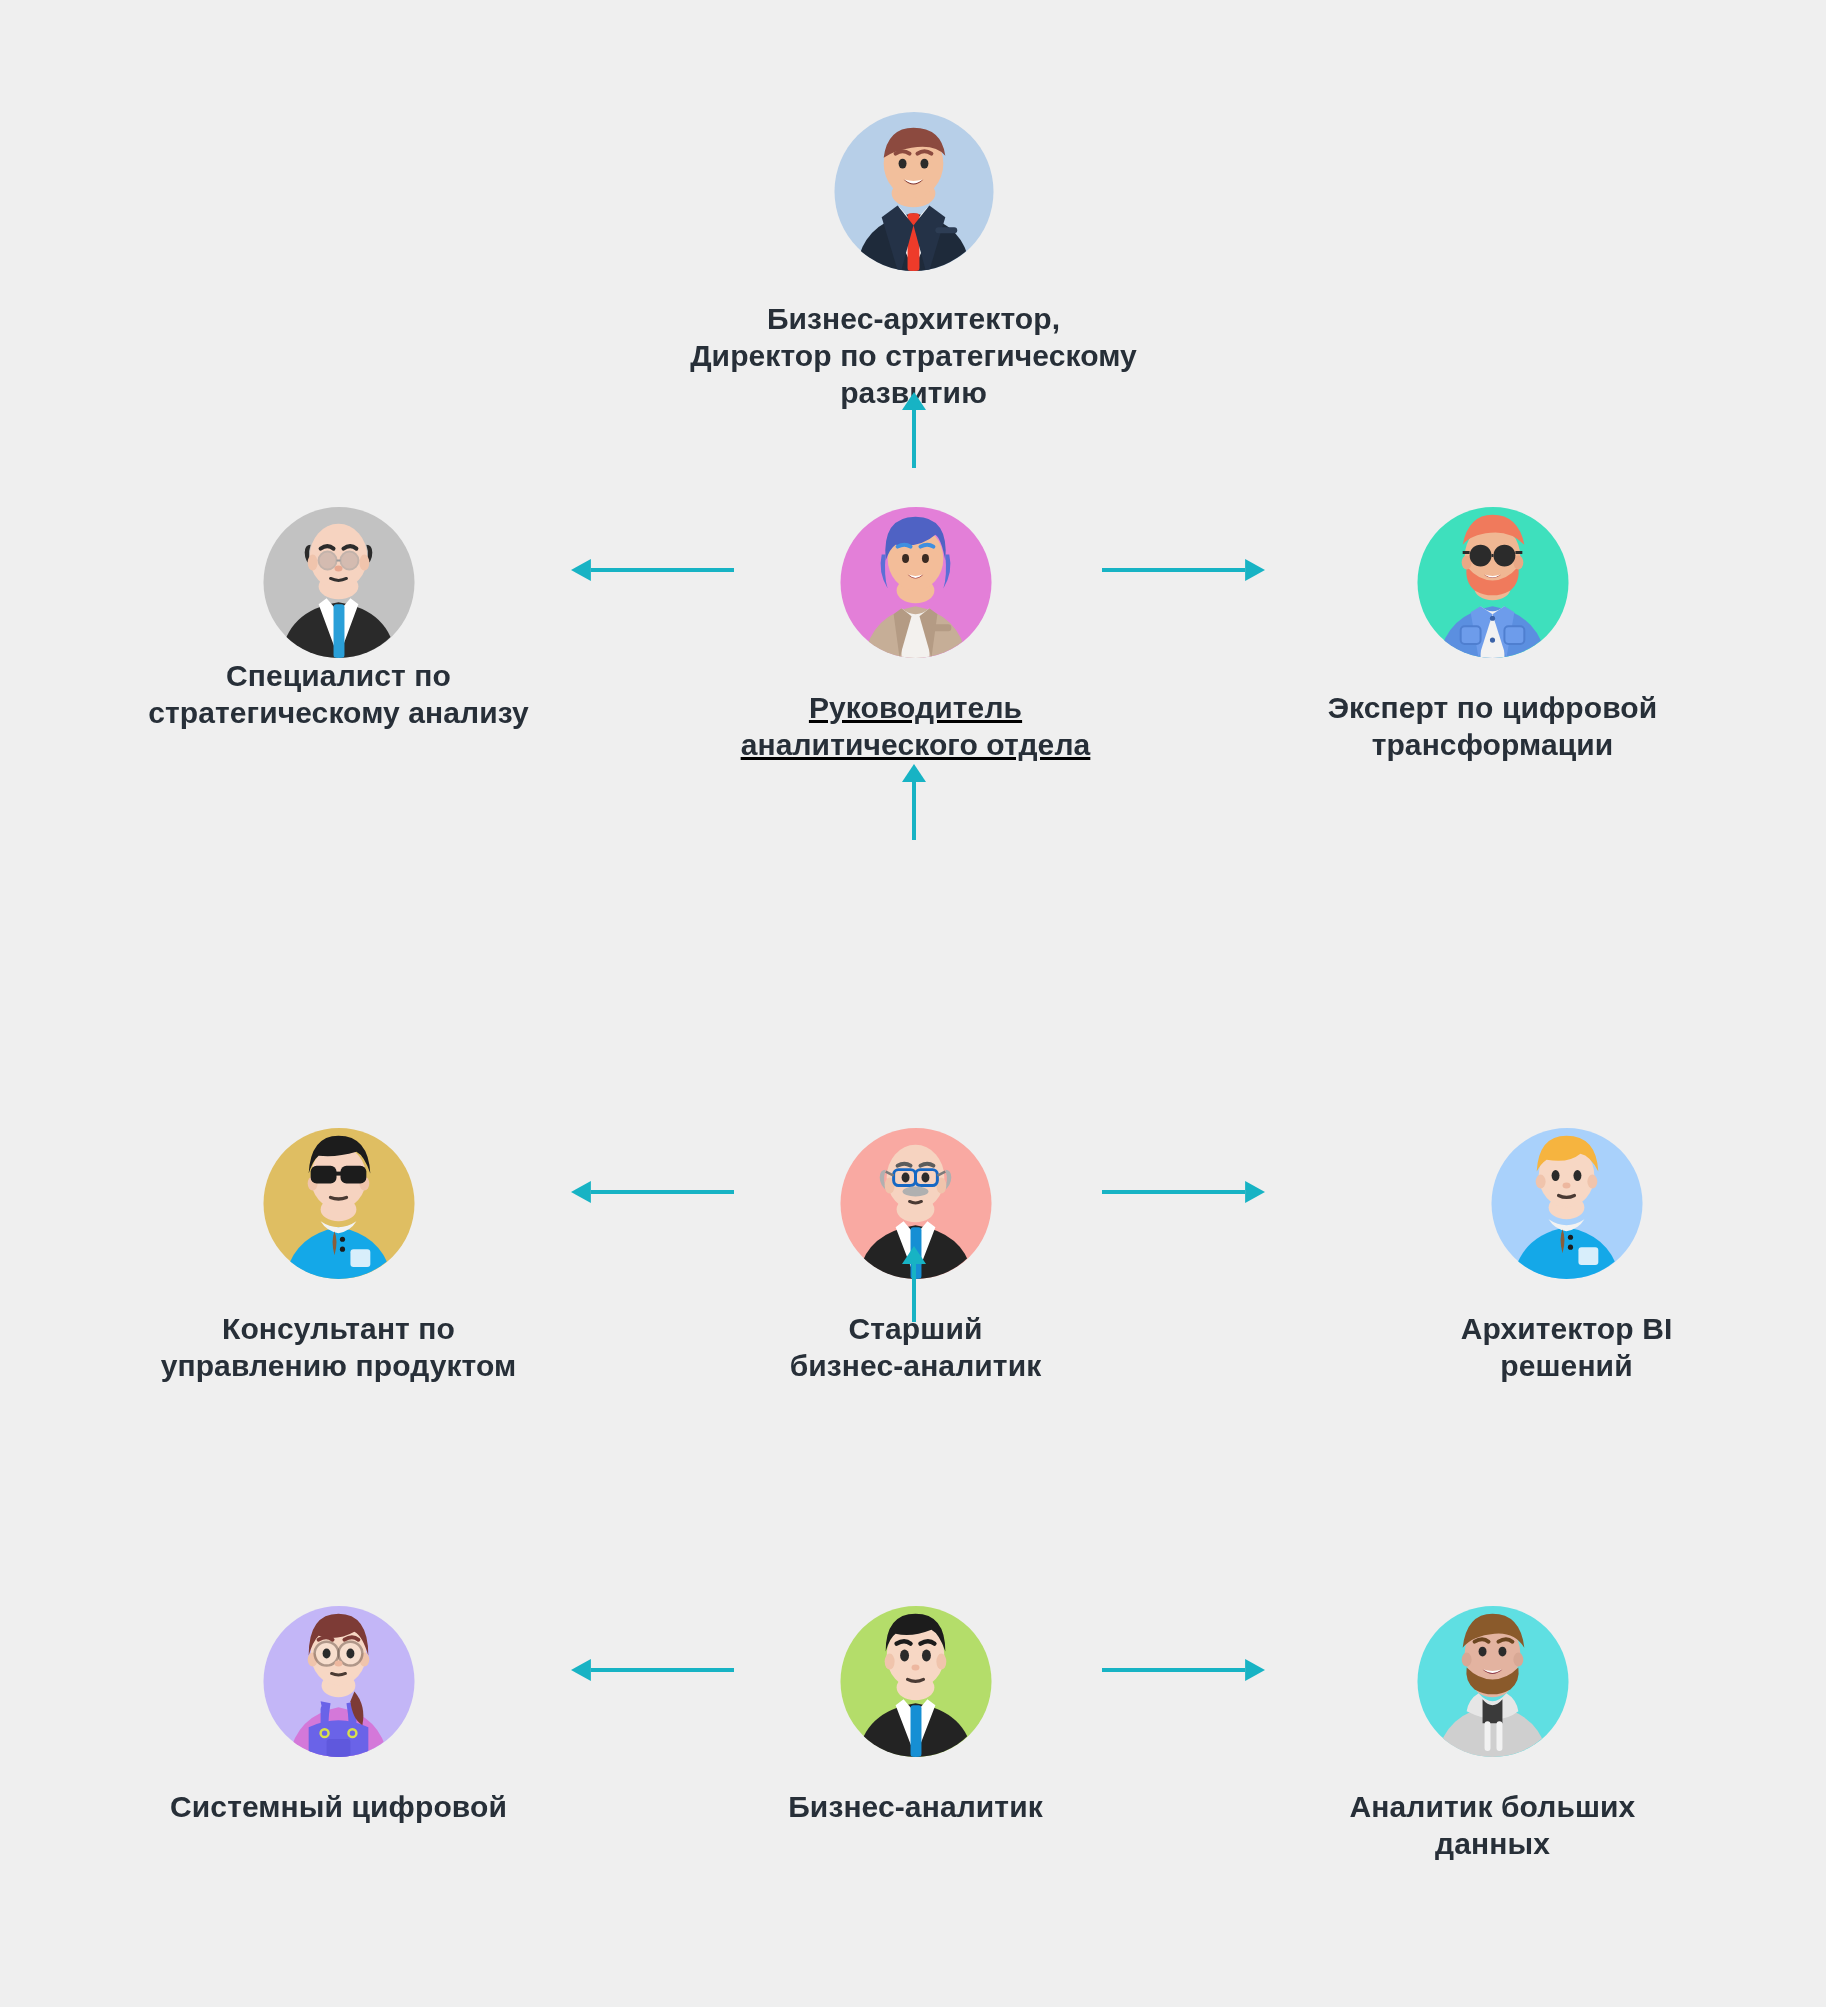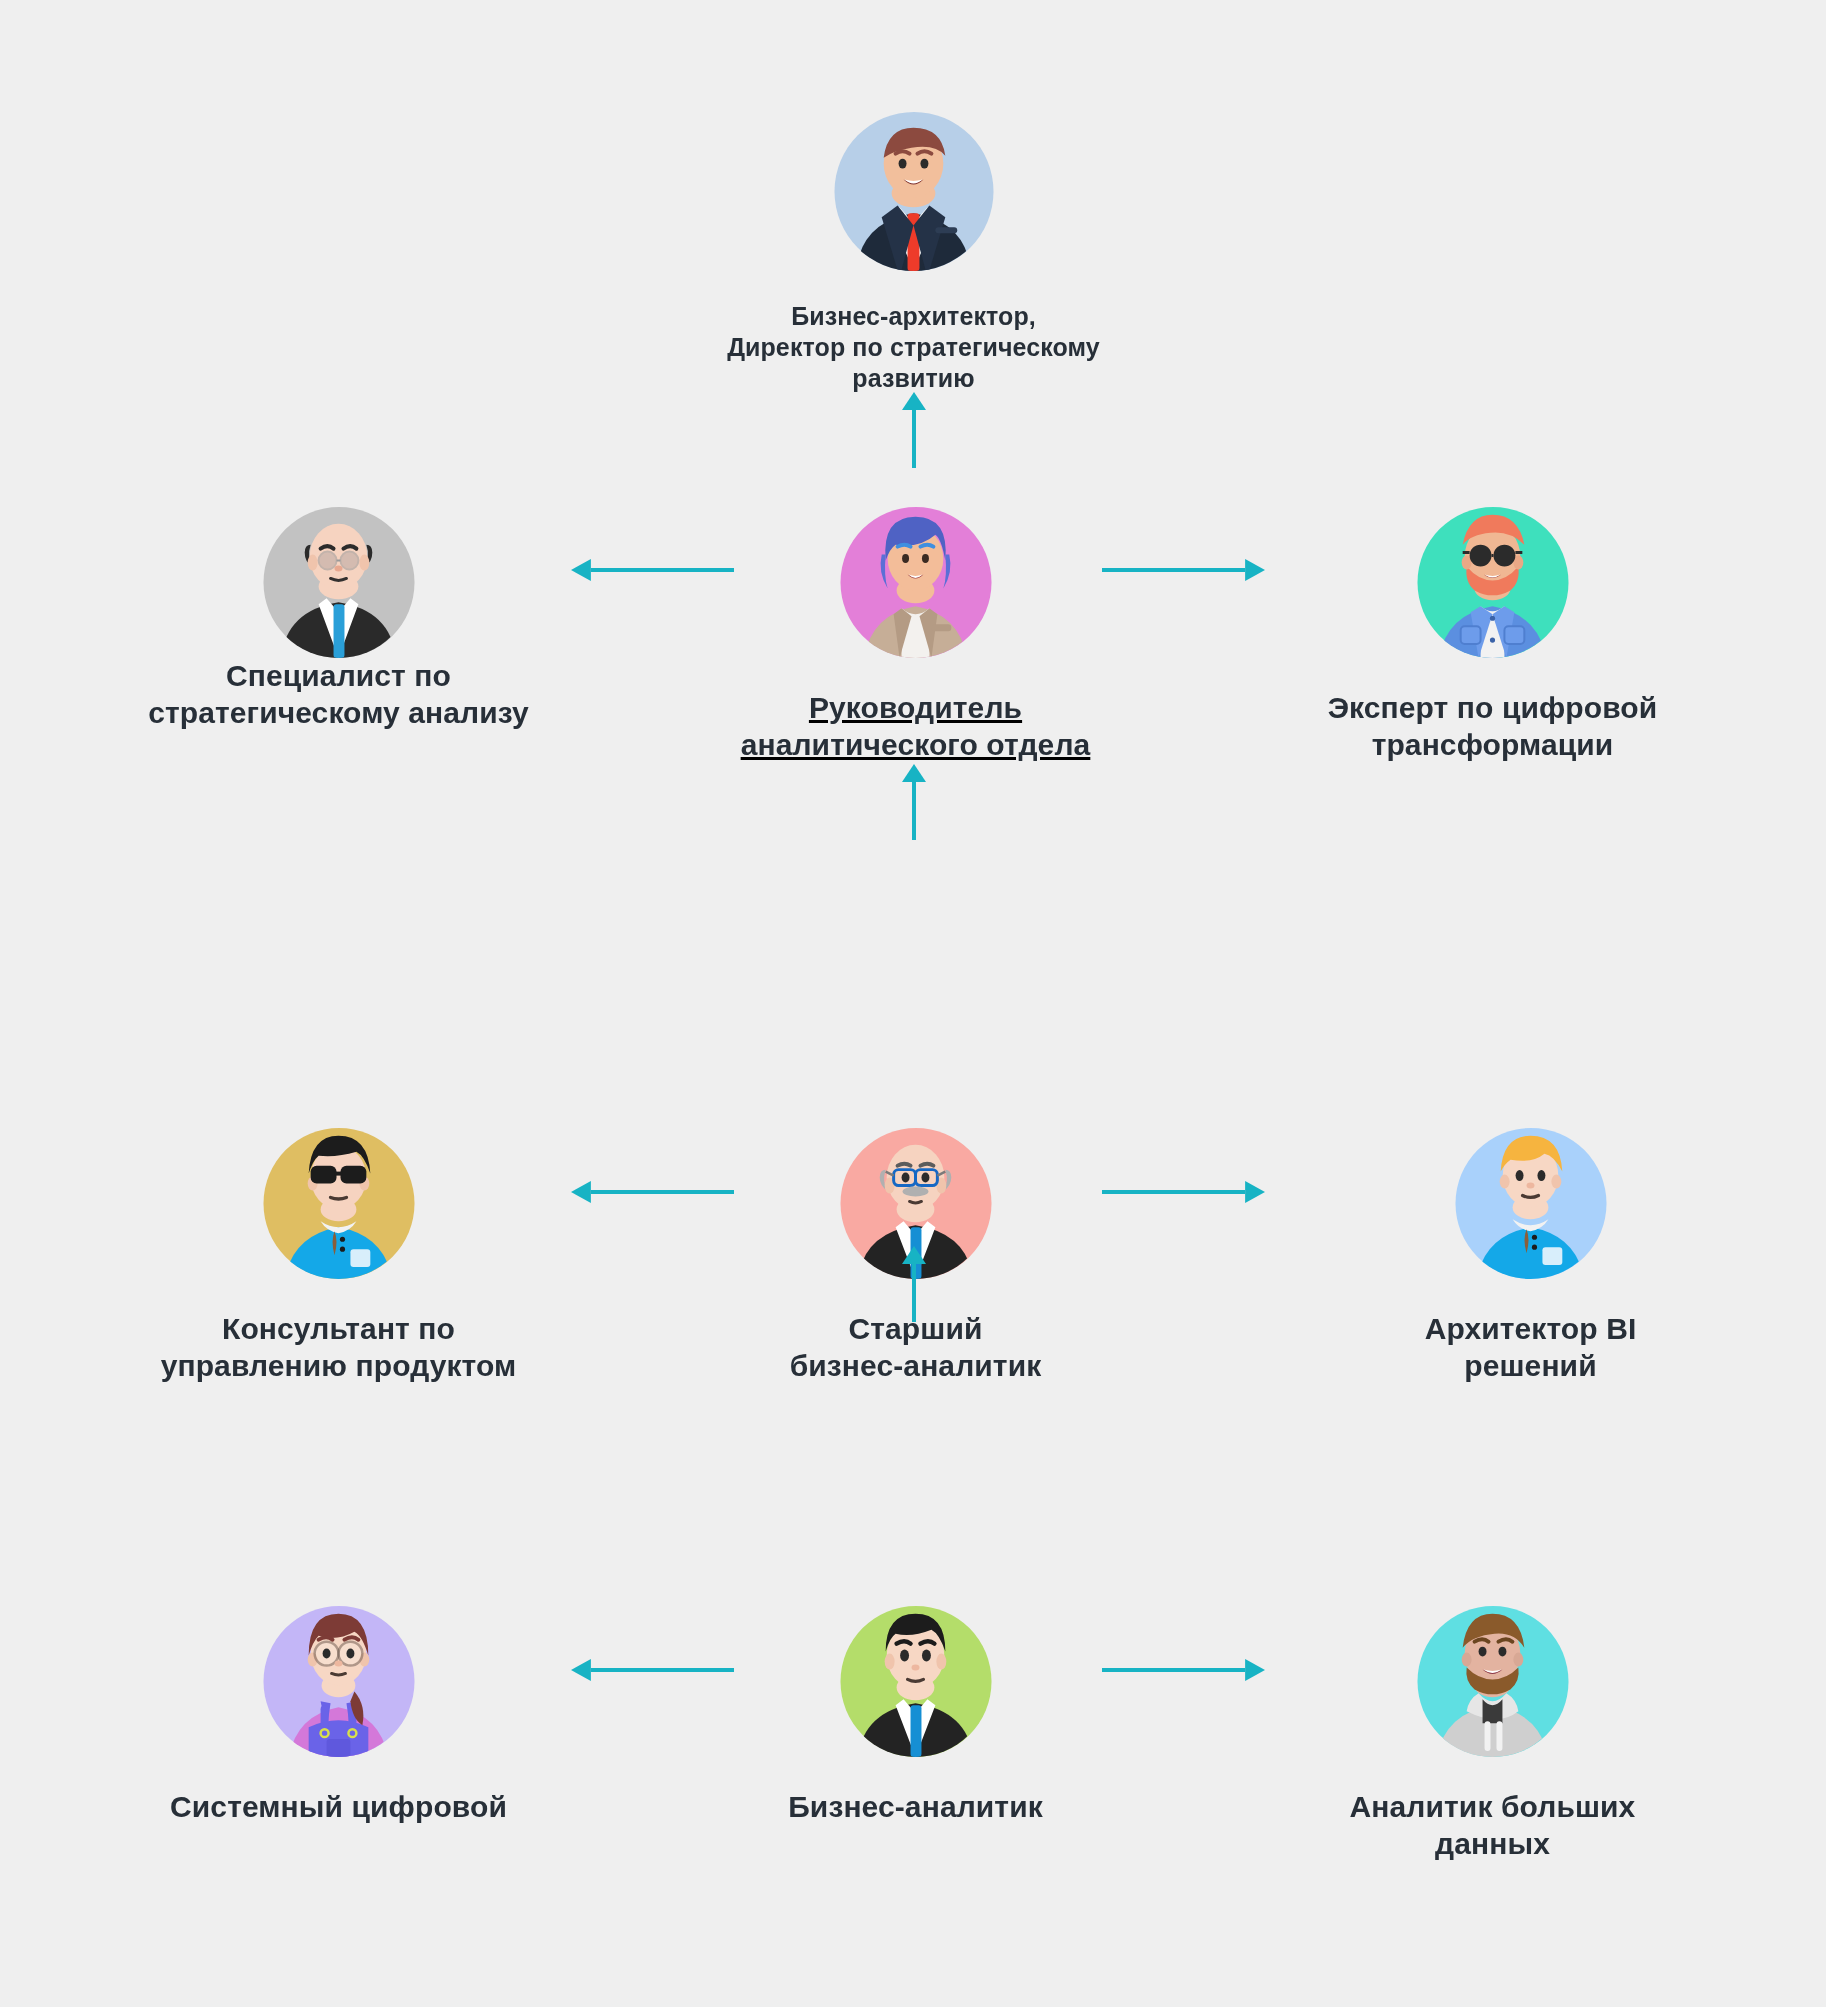--- a/index.html
+++ b/index.html
@@ -14,21 +14,21 @@
   .node{ position:absolute; text-align:center; }
   .avatar-wrap{ position:relative; margin:0 auto; }
 
   .label{
     color:#272f38;
     font-weight:bold;
     line-height:1.23;
     letter-spacing:0.1px;
     white-space:pre-line;
   }
-  .label.top{ font-size:25px; }
+  .label.top{ font-size:30px; }
   .label.reg{ font-size:30px; }
 
   
   .arrow{ position:absolute; }
   .arrow svg{ display:block; overflow:visible; }
 
   
   .av{ position:relative; }
   .disc{
     position:absolute; border-radius:50%;
@@ -278,21 +278,21 @@
             <rect x="84" y="68" width="8" height="4" fill="#1c1c1c"></rect>
             <path d="M80 94 q8 3 16 0" stroke="#4a3a33" stroke-width="3.4" fill="none" stroke-linecap="round"></path>
           </g>
         </svg>
       </div>
     </div>
     <div class="label reg" style="margin-top:32px;">Консультант по
 управлению продуктом</div>
   </div>
 
-  <div class="node" style="left:1272px; top:1104px; width:517px;">
+  <div class="node" style="left:1308px; top:1104px; width:517px;">
     <div class="avatar-wrap" style="width:175px;height:175px;">
       <div class="av" style="width:175px;height:175px;">
         <div class="disc" style="width:151px;height:151px;top:24px;background:#a9d1fb;"></div>
         <svg width="175" height="175" viewBox="0 0 176 176">
           <defs>
               <clipPath id="cG">
                 <circle cx="88" cy="100" r="76"></circle>
               </clipPath>
             </defs>
           <g clip-path="url(#cG)">

